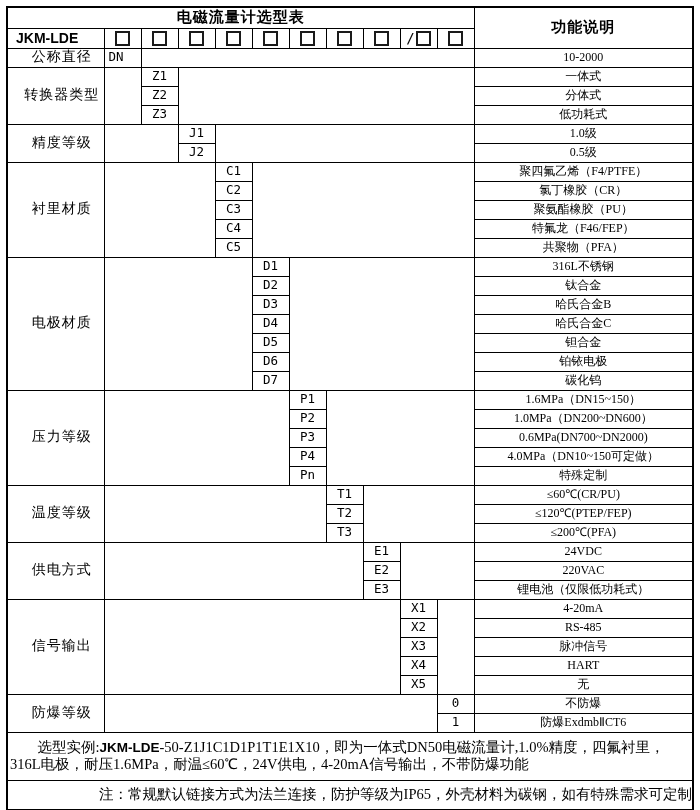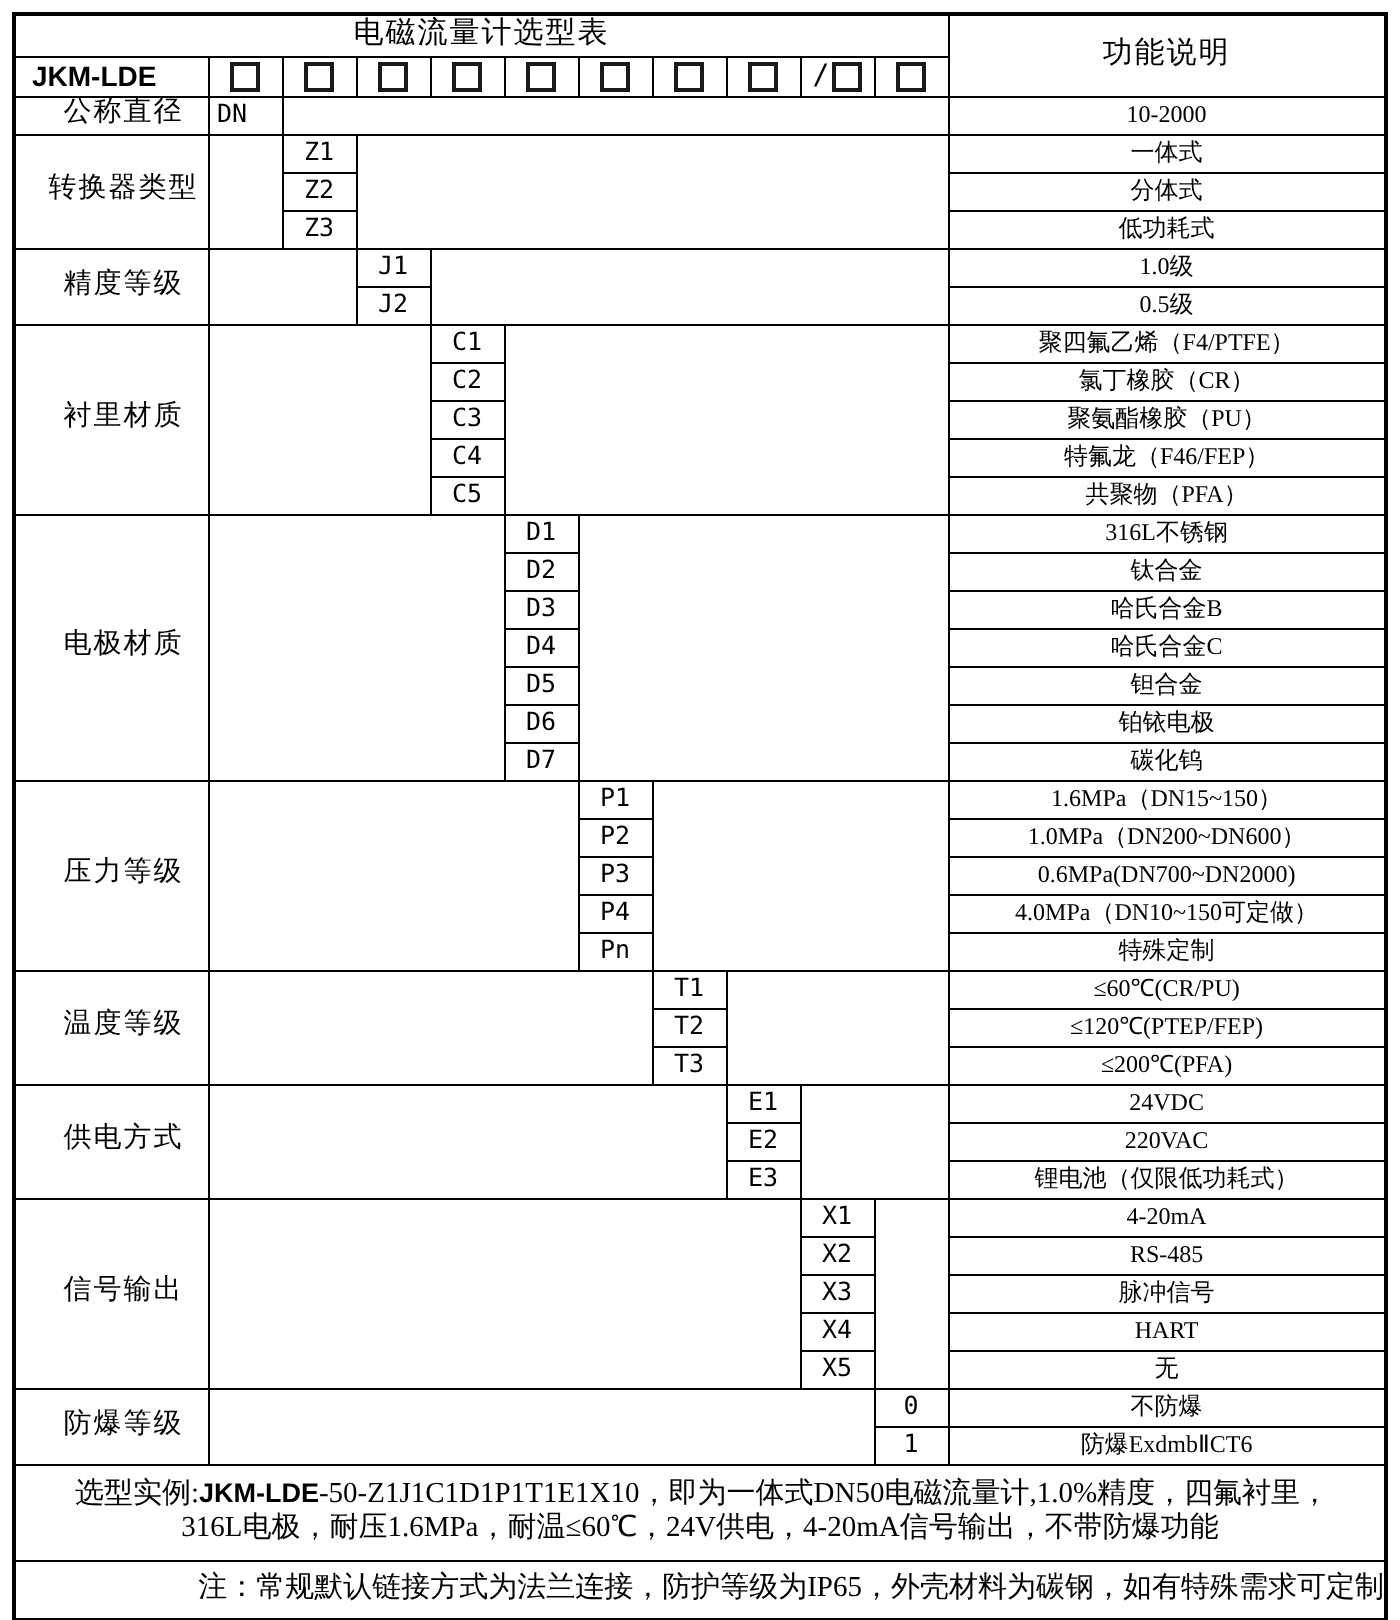--- a/index.html
+++ b/index.html
@@ -1,33 +1,33 @@
 <!DOCTYPE html>
 <html><head>
 <meta charset="utf-8">
 <style>
   html,body{margin:0;padding:0;background:#fff;}
   body{width:700px;height:810px;font-family:"Liberation Serif",serif;color:#000;}
   table{border-collapse:collapse;table-layout:fixed;width:688px;margin:6px auto 0 auto;border:2px solid #000;}
   td{border:1px solid #000;padding:0;text-align:center;font-size:13.5px;line-height:1.15;overflow:hidden;white-space:nowrap;vertical-align:middle;}
   tr{height:19px;}
-  tr.r-title{height:21px;}
+  tr.r-title{height:21px;font-weight:bold;}
   tr.r-model{height:20px;}
   .title-cell{font-size:15px;letter-spacing:1px;}
   .func-cell{font-size:15px;letter-spacing:1px;}
   .model-cell{font-family:"Liberation Sans",sans-serif;font-weight:bold;text-align:left;padding-left:8px;font-size:14px;}
   .label-cell{font-size:14px;letter-spacing:1px;padding-left:12px;}
   .code-cell{font-family:"DejaVu Sans Mono",monospace;font-size:12.5px;}
   .dn-cell{text-align:left;padding-left:4px;}
   .desc-cell{font-size:12px;}
   .cb{display:inline-block;width:11px;height:11px;border:2px solid #1a1a1a;vertical-align:middle;background:#fff;}
   .slash{font-family:"DejaVu Sans Mono",monospace;font-size:14px;margin-right:1px;vertical-align:middle;}
   .example-cell{white-space:normal;font-size:14.5px;height:43px;padding:2px 2px;}
   .ex-line1{text-align:center;padding-left:2px;}
-  .ex-line2{text-align:center;}
+  .ex-line2{text-align:left;}
   .ex-model{font-family:"Liberation Sans",sans-serif;font-weight:bold;font-size:13.5px;}
   .note-cell{text-align:right;padding-left:3px;font-size:14.5px;height:28px;}
 </style>
 </head>
 <body>
 
 <table>
   <colgroup>
     <col style="width:97px">
     <col style="width:37px">

